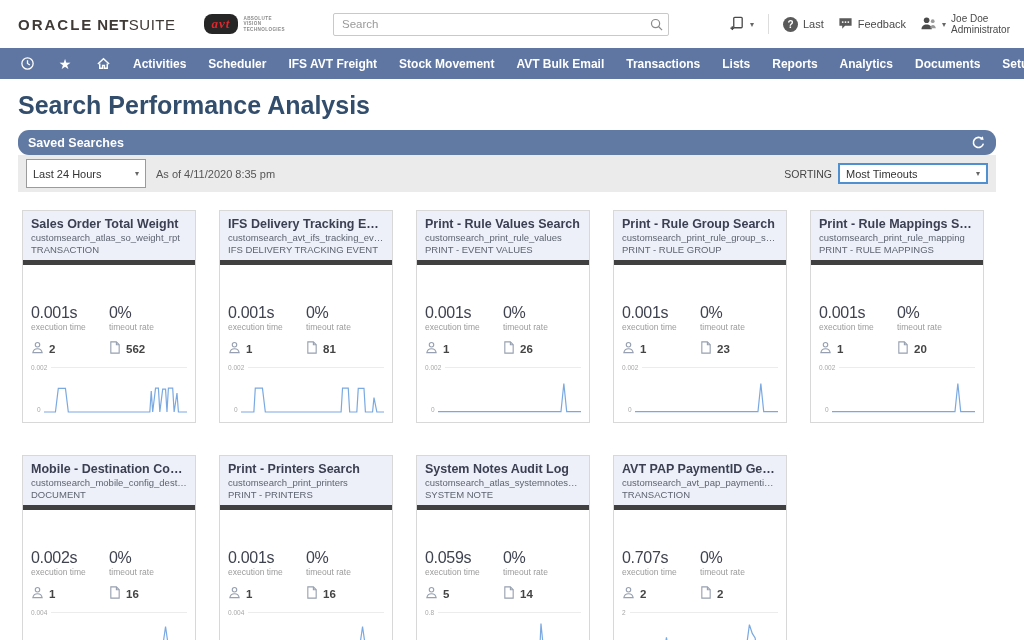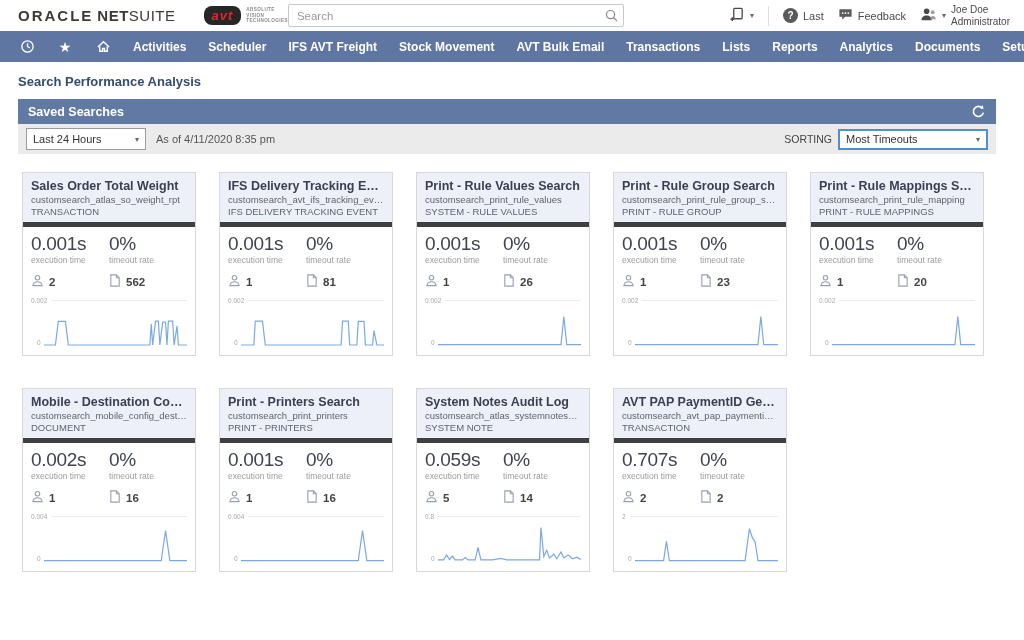--- a/index.html
+++ b/index.html
@@ -4,77 +4,77 @@
 <style>
   :root{
     --nav-bg:#5f76a2; --nav-active:#1e3a60; --panel-header-bg:#607aa4;
     --title-color:#334e6d; --spark:#7aa9e2; --filter-bg:#ebebeb;
     --card-header-bg:#edf0f8; --card-border:#d8d8d8; --focus-blue:#4f90d1;
   }
   *{box-sizing:border-box;margin:0;padding:0;}
   html,body{width:1024px;height:640px;overflow:hidden;background:#fff;
     font-family:"Liberation Sans","DejaVu Sans",sans-serif;color:#3c3f48;}
   
-  .topbar{height:31px;display:flex;align-items:center;padding:0 14px 0 18px;background:#fff;}
+  .topbar{height:48px;display:flex;align-items:center;padding:0 14px 0 18px;background:#fff;}
   .brand{display:flex;align-items:center;gap:4px;white-space:nowrap;}
   .brand .oracle{font-weight:700;letter-spacing:2px;font-size:15px;color:#3f3a36;}
   .brand .netsuite{font-size:15px;color:#3f3a36;letter-spacing:.5px;}
   .brand .netsuite b{font-weight:800;}
   .avt{display:flex;align-items:center;gap:5px;margin-left:28px;}
   .avt-badge{background:#262626;color:#e1262d;font-weight:800;font-style:italic;
-    font-size:13px;padding:2px 8px;border-radius:8px;letter-spacing:1px;}
+    font-size:13px;padding:2px 8px;border-radius:8px;letter-spacing:1px;font-family:Liberation Serif, serif;}
   .avt-tag{font-size:4.6px;line-height:5.4px;color:#8a8a8a;letter-spacing:.4px;font-weight:700;}
-  .searchwrap{width:336px;position:relative;}
+  .searchwrap{margin-left:48px;width:336px;position:relative;}
   .searchwrap input{width:100%;height:23px;border:1px solid #c9c9c9;border-radius:2px;
     padding:0 26px 0 8px;font-size:11.5px;color:#555;outline:none;background:#fff;}
   .searchwrap input::placeholder{color:#9a9a9a;}
   .search-ic{position:absolute;right:6px;top:4px;}
   .top-right{margin-left:auto;display:flex;align-items:center;gap:14px;}
   .top-item{display:flex;align-items:center;gap:5px;font-size:11px;color:#4a4a4a;cursor:pointer;}
   .caret{font-size:8px;color:#666;}
   .divider{width:1px;height:20px;background:#ddd;}
   .user-text{font-size:10px;line-height:11.5px;color:#4a4a4a;}
   .user-text .nm{font-weight:400;}
   .circle-ic{width:15px;height:15px;border-radius:50%;background:#5a5a5a;color:#fff;
     font-size:10px;font-weight:700;display:flex;align-items:center;justify-content:center;}
   
   .nav{height:31px;background:var(--nav-bg);display:flex;align-items:stretch;color:#fff;}
   .nav-icons{display:flex;align-items:center;gap:0;padding-left:8px;}
   .nav-ic{width:38px;display:flex;align-items:center;justify-content:center;cursor:pointer;font-size:14px;}
   .nav-list{display:flex;align-items:stretch;list-style:none;}
   .nav-item{display:flex;align-items:center;padding:0 11px;font-size:12px;font-weight:700;
     cursor:pointer;white-space:nowrap;}
   
-  .page-title{margin:12px 0 10px 18px;font-size:13px;font-weight:700;color:var(--title-color);}
+  .page-title{margin:12px 0 10px 18px;font-size:25px;font-weight:700;color:var(--title-color);}
   .panel{margin:0 28px 0 18px;}
   .panel-header{background:var(--panel-header-bg);color:#fff;font-size:12.5px;font-weight:700;
-    padding:5px 10px;display:flex;align-items:center;}
+    padding:5px 10px;display:flex;align-items:center;border-radius:11px;}
   .refresh{margin-left:auto;cursor:pointer;display:flex;align-items:center;}
   .filter-row{background:var(--filter-bg);padding:4px 8px;display:flex;align-items:center;font-size:11px;}
-  .selectbox{background:#fff;border:1px solid #9b9b9b;height:22px;display:flex;align-items:center;
+  .selectbox{background:#fff;border:1px solid #9b9b9b;height:29px;display:flex;align-items:center;
     padding:0 6px;font-size:11px;color:#333;cursor:pointer;}
   .selectbox .caret{margin-left:auto;padding-left:8px;}
   .range-select{width:120px;}
   .asof{margin-left:10px;color:#555;}
   .sorting{margin-left:auto;display:flex;align-items:center;gap:6px;}
   .sorting-label{font-size:10.5px;color:#444;}
   .sort-select{width:150px;border:2px solid var(--focus-blue);height:21px;}
   
   .grid{display:grid;grid-template-columns:repeat(5,174px);column-gap:23px;row-gap:32px;
     padding:18px 0 0 4px;}
   .card{border:1px solid var(--card-border);background:#fff;min-height:150px;}
   .card-head{background:var(--card-header-bg);padding:6px 8px 5px;border-bottom:5px solid #404040;}
   .card-title{font-size:12.5px;font-weight:700;color:#3b3f52;white-space:nowrap;
     overflow:hidden;text-overflow:ellipsis;}
   .card-sub,.card-type{font-size:9.5px;color:#5d6470;white-space:nowrap;overflow:hidden;
     text-overflow:ellipsis;margin-top:1px;}
   .card-body{padding:6px 8px 6px;}
   .stats{display:flex;}
   .stat{width:50%;}
-  .stat-val{font-size:19px;color:#3f4350;letter-spacing:-.3px;}
+  .stat-val{font-size:16px;color:#3f4350;letter-spacing:-.3px;margin-top:33px;}
   .stat-lbl{font-size:8.5px;color:#9b9b9b;margin-top:0px;}
   .counts{display:flex;margin-top:9px;align-items:center;}
   .count{width:50%;display:flex;align-items:center;gap:5px;font-size:11.5px;font-weight:700;color:#444;}
   .spark{margin-top:8px;position:relative;height:52px;}
   .spark-top{display:flex;align-items:center;gap:4px;}
   .ymax{font-size:6.5px;color:#a8a8a8;}
   .gridline{flex:1;border-top:1px solid #ececec;}
   .ymin{position:absolute;left:6px;bottom:3px;font-size:6.5px;color:#a8a8a8;}
   .spark svg{position:absolute;left:13px;right:0;bottom:2px;width:calc(100% - 13px);height:42px;}
   .ic-gray{color:#97a0b0;}
@@ -325,21 +325,21 @@
               <polyline points="0,40.00 9,40.00 10,16.06 15,16.06 17,40.00 60,40.00 70,40.00 71,16.06 75,16.06 76,40.00 81,40.00 82,16.44 86,16.44 87,40.00 92,40.00 93,25.56 95,40.00 100,40.00" fill="none" stroke="#7aa9e2" stroke-width="1.2" vector-effect="non-scaling-stroke"></polyline>
             </svg>
         <span class="ymin">0</span>
       </div>
     </div>
   </article>
       <article class="card">
     <div class="card-head">
       <div class="card-title">Print - Rule Values Search</div>
       <div class="card-sub">customsearch_print_rule_values</div>
-      <div class="card-type">SYSTEM - RULE VALUES</div>
+      <div class="card-type">PRINT - EVENT VALUES</div>
     </div>
     <div class="card-body">
       <div class="stats">
         <div class="stat">
           <div class="stat-val">0.001s</div>
           <div class="stat-lbl">execution time</div>
         </div>
         <div class="stat">
           <div class="stat-val">0%</div>
           <div class="stat-lbl">timeout rate</div>

